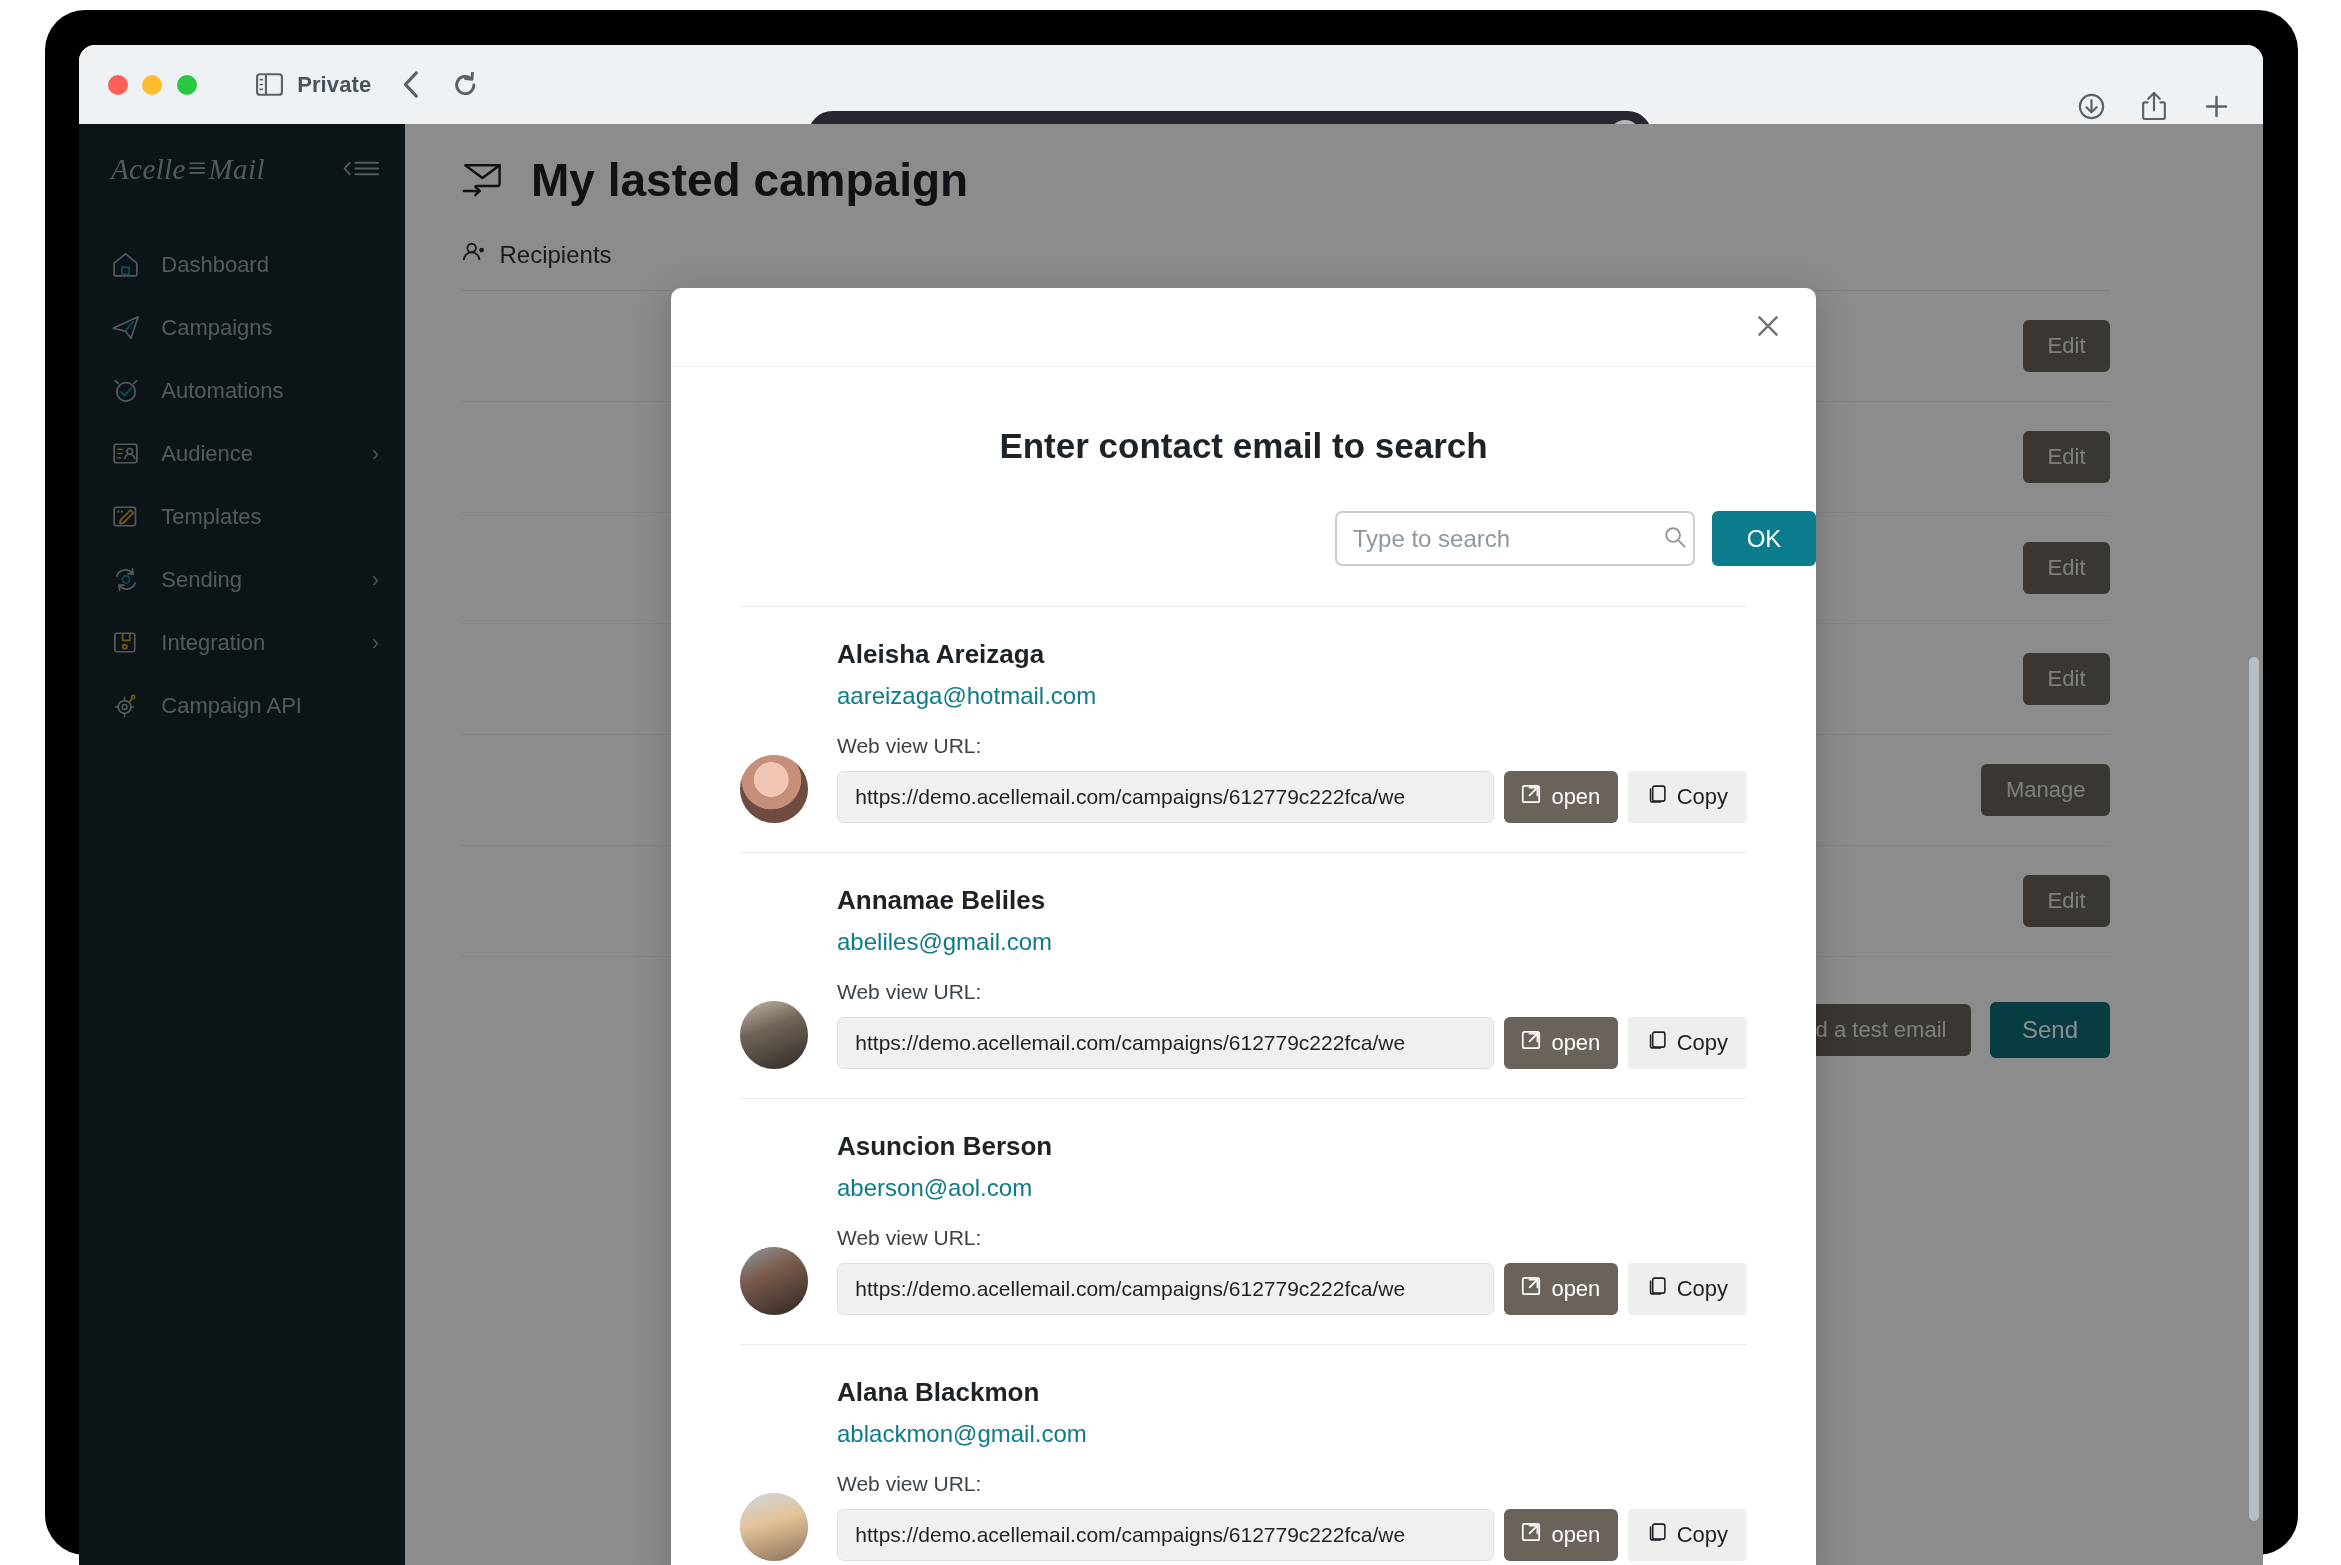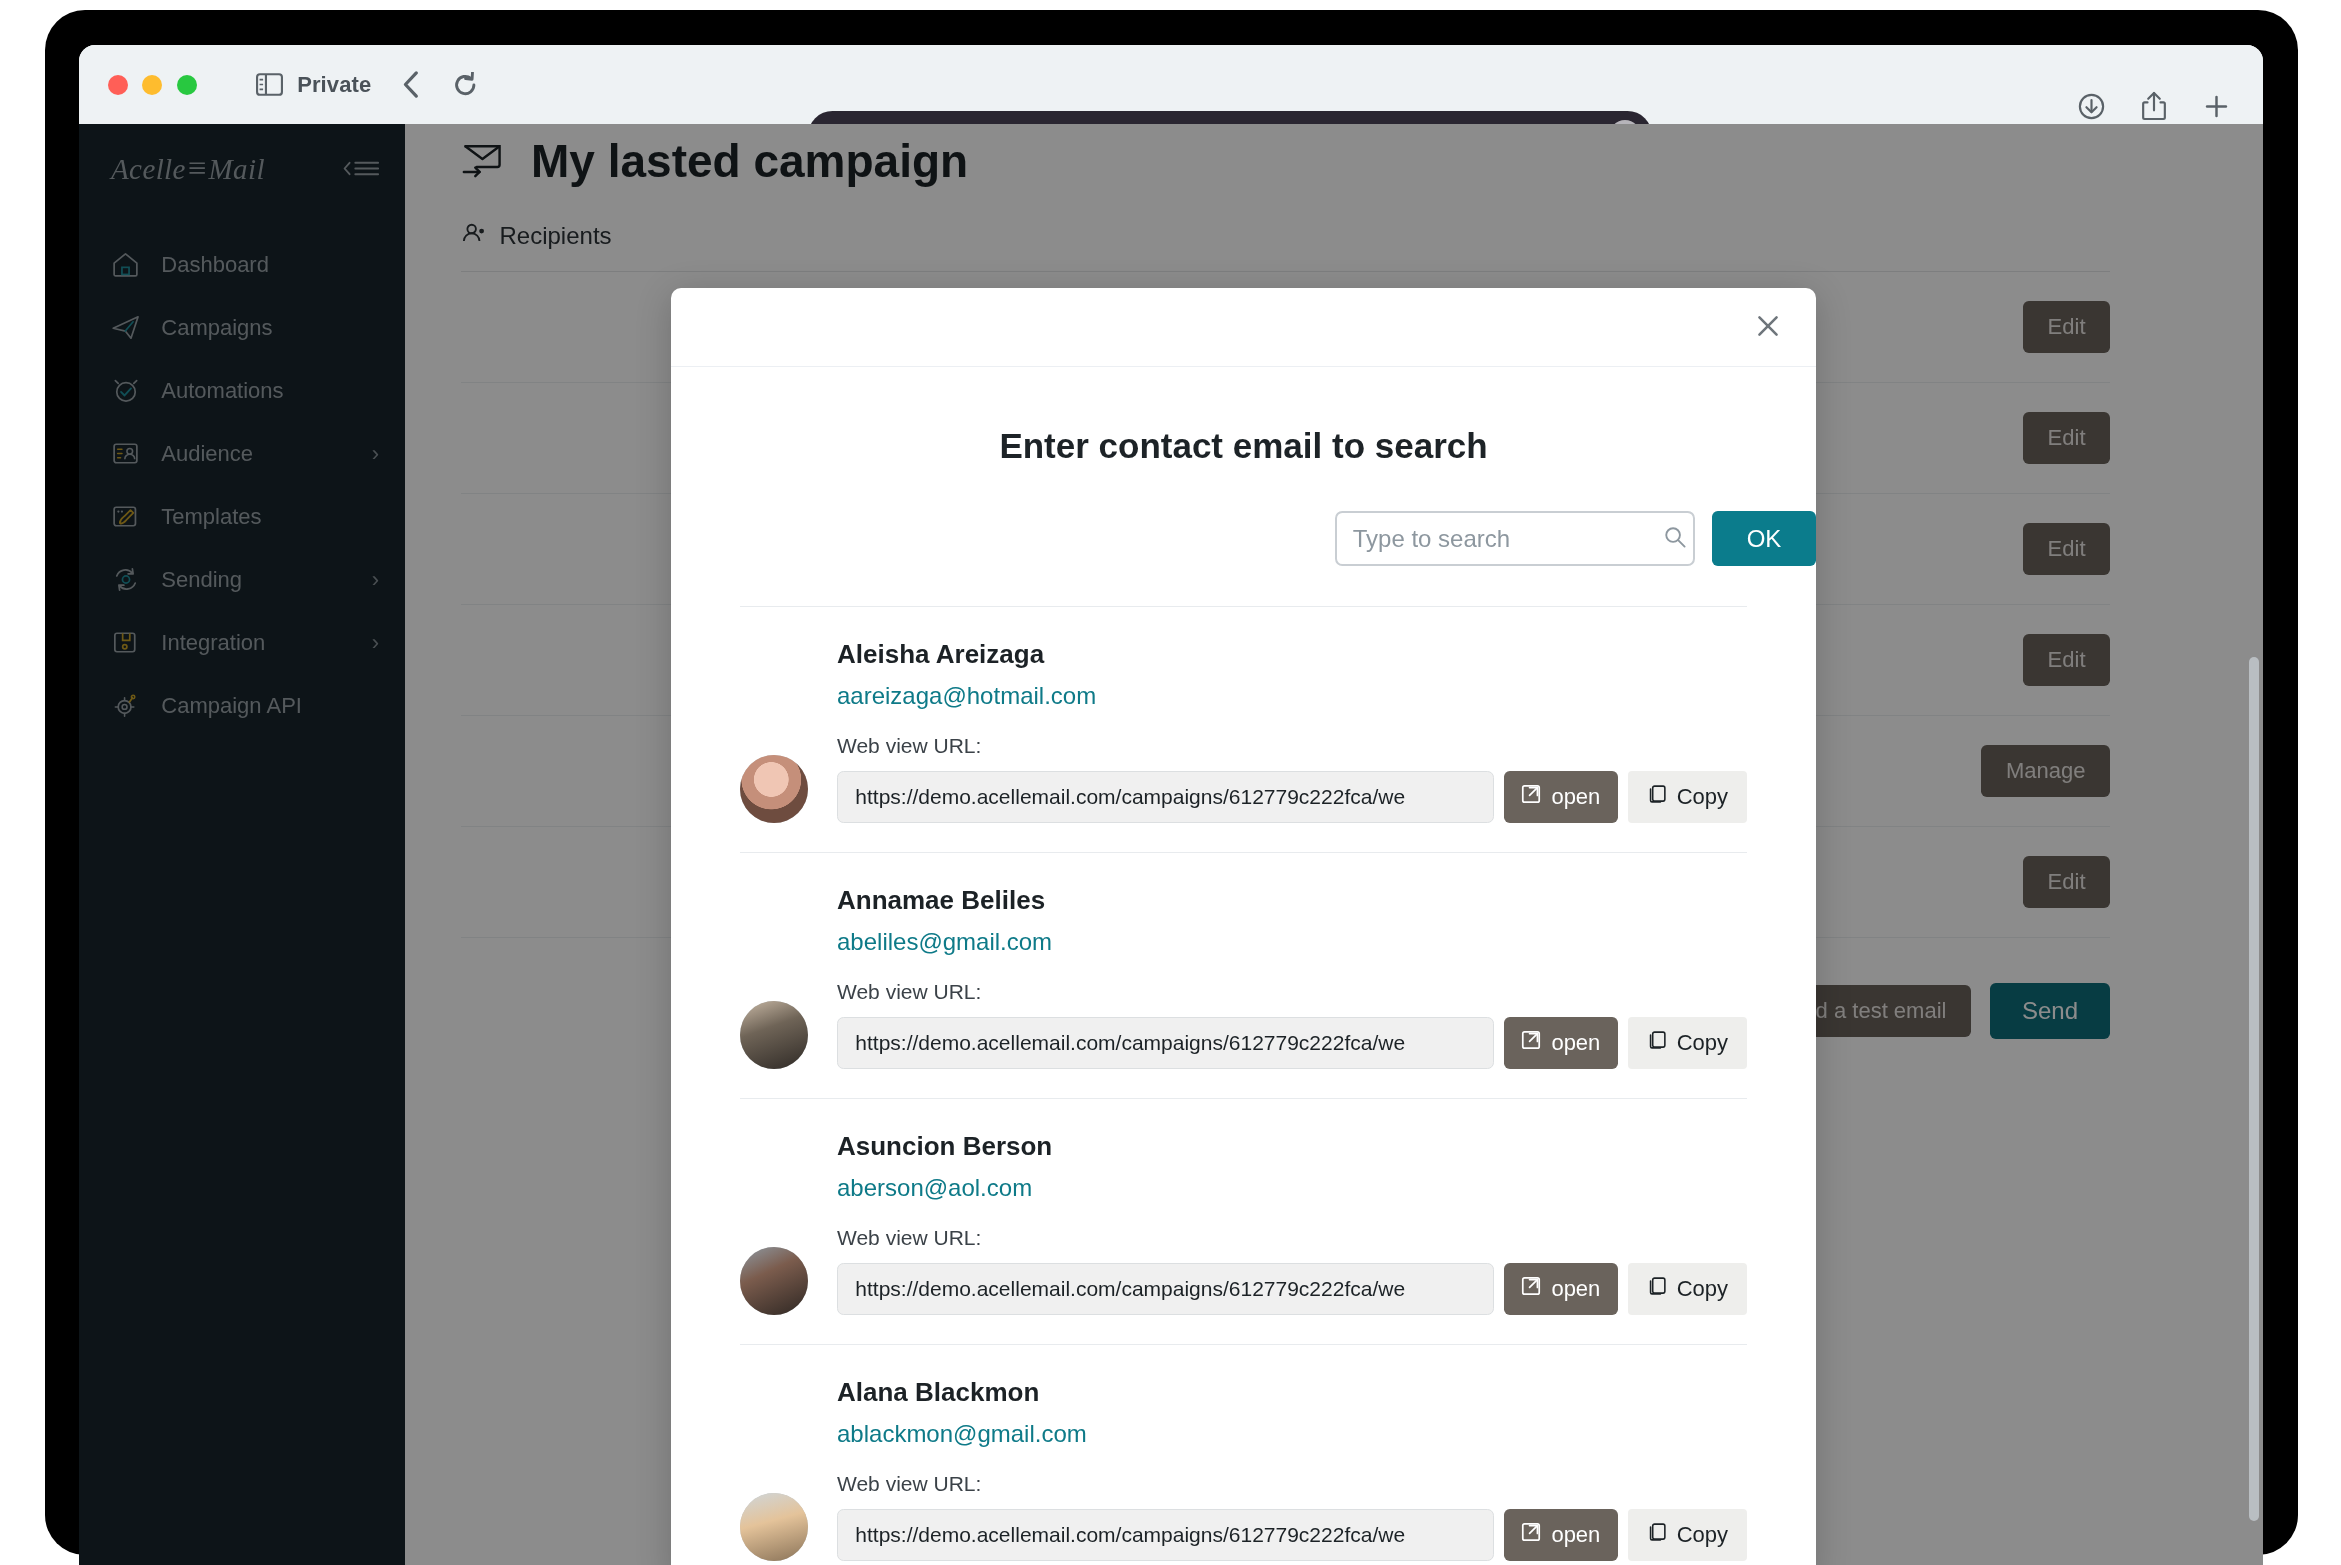--- a/index.html
+++ b/index.html
@@ -123,21 +123,21 @@
   .nav-item .ic { width: 33px; display:flex; align-items:center; justify-content:flex-start; margin-right: 17.3px; }
   .nav-item .lbl { flex: 1; }
   .nav-item .chev { opacity: .85; }
 
   
   .main {
     position: absolute; left: 326px; top: 0;
     width: 1858px; height: 2054px;
     background: #ffffff;
   }
-  .page-head { display: flex; align-items: center; padding: 10px 0 0 56px; }
+  .page-head { display: flex; align-items: center; padding: 29px 0 0 56px; }
   .page-title {
     font-size: 46px; font-weight: bold; color: #1d2327;
     margin-left: 20px; white-space: nowrap;
   }
   .tabs {
     margin: 33px 0 0 56px; width: 1649px;
     border-bottom: 1.4px solid #e3e6e8;
     display: flex; align-items: center; gap: 37px;
     padding-bottom: 19px;
   }

